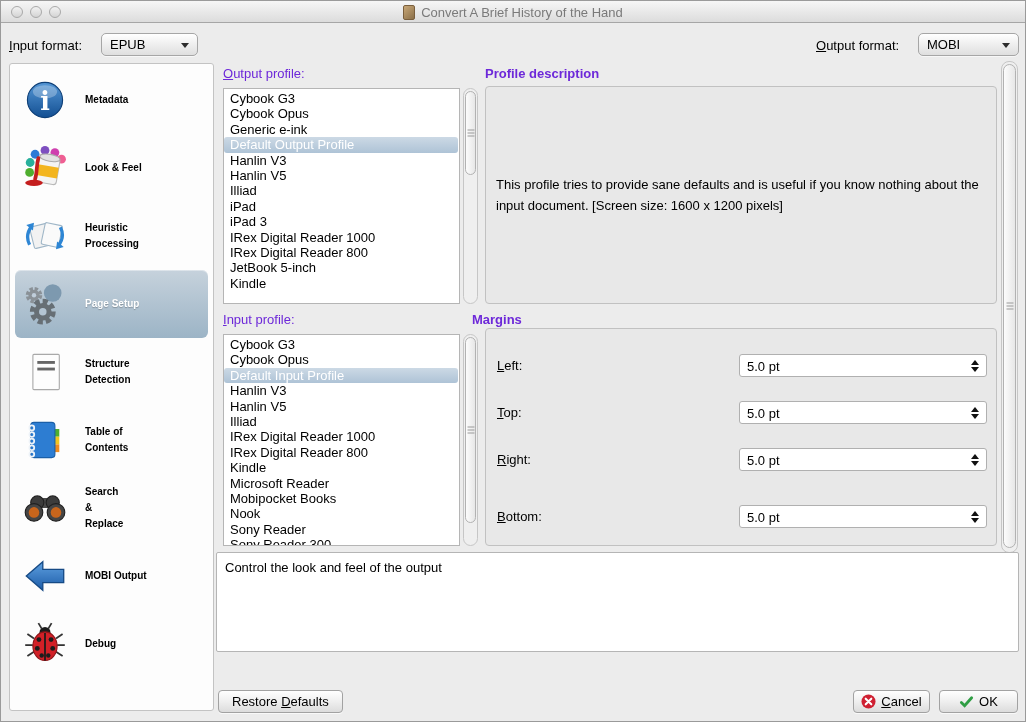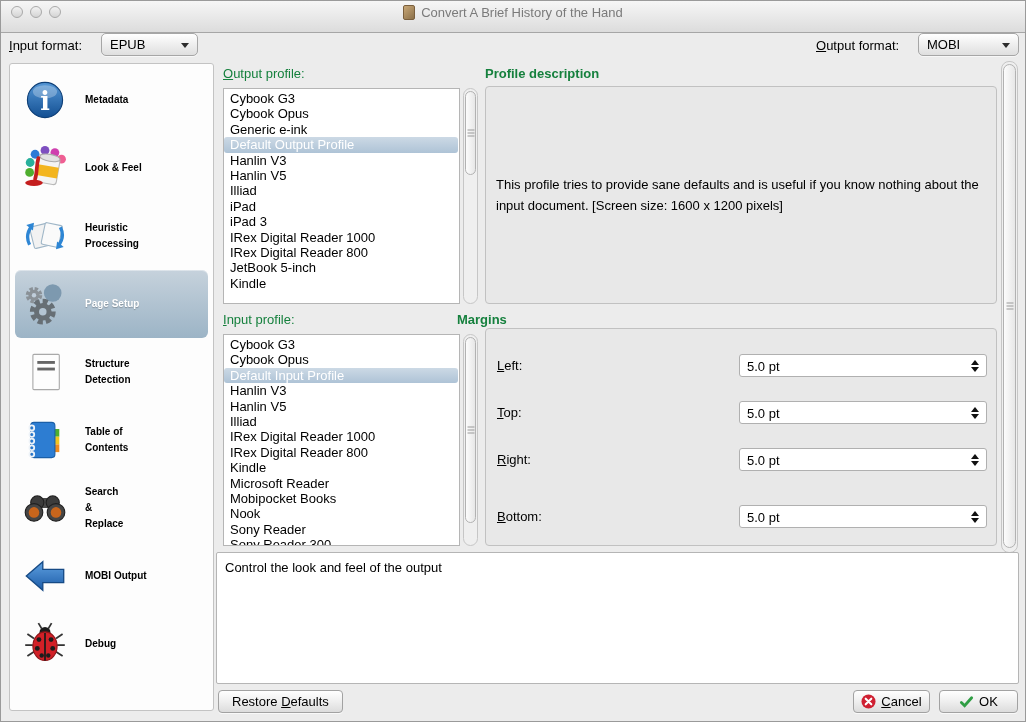--- a/index.html
+++ b/index.html
@@ -4,21 +4,21 @@
 <style>
   * { margin:0; padding:0; box-sizing:border-box; }
   html,body { background:#b5b5b5; }
   body { font-family:"Liberation Sans", sans-serif; }
   .window{
     position:relative; width:1026px; height:722px; background:#ececec;
     border:1px solid #9a9a9a; overflow:hidden;
   }
   
   .titlebar{
-    position:absolute; left:0; top:0; width:100%; height:32px;
+    position:absolute; left:0; top:0; width:100%; height:22px;
     background:linear-gradient(#f6f6f6,#dcdcdc);
     border-bottom:1px solid #a6a6a6;
   }
   .lights{ position:absolute; left:10px; top:5px; display:flex; gap:7px; }
   .light{
     width:12px; height:12px; border-radius:50%;
     background:linear-gradient(#f2f2f2,#d4d4d4);
     border:1px solid #a9a9a9; display:inline-block;
   }
   .title-wrap{
@@ -62,26 +62,26 @@
   .side-label{
     font-size:10px; font-weight:bold; color:#000; white-space:pre-line;
     line-height:16px; margin-left:10px;
   }
   .side-item.selected{
     background:linear-gradient(#c6d2dc,#9cb4c6);
     box-shadow:inset 0 1px 0 rgba(255,255,255,.4);
   }
   .side-item.selected .side-label{ color:#fff; text-shadow:0 1px 1px rgba(0,0,0,.25); }
   
-  .sec-label{ position:absolute; font-size:13px; color:#15803d; }
+  .sec-label{ position:absolute; font-size:13px; color:#6d28d9; }
   .sec-label.bold{ font-weight:bold; }
   #lbl-output-profile{ left:222px; top:65px; }
   #lbl-input-profile{ left:222px; top:311px; }
   #lbl-profile-desc{ left:484px; top:65px; }
-  #lbl-margins{ left:456px; top:311px; }
+  #lbl-margins{ left:471px; top:311px; }
   
   .list{
     position:absolute; left:222px; width:237px; background:#fff;
     border:1px solid #b5b5b5; overflow:hidden; padding-top:2px;
   }
   #list-output{ top:87px; height:216px; }
   #list-input{ top:333px; height:212px; }
   .list-item{
     font-size:13px; line-height:15.4px; height:15.4px;
     padding-left:6px; color:#000; white-space:nowrap;
@@ -135,21 +135,21 @@
     display:flex; flex-direction:column; justify-content:center; gap:2px;
   }
   .spin-arrows i{
     display:block; width:0; height:0;
     border-left:4px solid transparent; border-right:4px solid transparent;
   }
   .spin-arrows .up{ border-bottom:5px solid #111; }
   .spin-arrows .dn{ border-top:5px solid #111; }
   
   .desc-box{
-    position:absolute; left:215px; top:551px; width:803px; height:132px;
+    position:absolute; left:215px; top:551px; width:803px; height:100px;
     background:#fff; border:1px solid #b5b5b5; border-radius:2px;
     font-size:13px; color:#000; padding:7px 8px;
   }
   .mac-btn{
     position:absolute; top:689px; height:23px;
     border:1px solid #a2a2a2; border-radius:4px;
     background:linear-gradient(#ffffff,#ededed 55%,#dcdcdc);
     font-family:"Liberation Sans",sans-serif; font-size:13px; color:#000;
     display:flex; align-items:center; justify-content:center; gap:5px;
     padding:0 13px; box-shadow:0 1px 0 rgba(255,255,255,.7);

